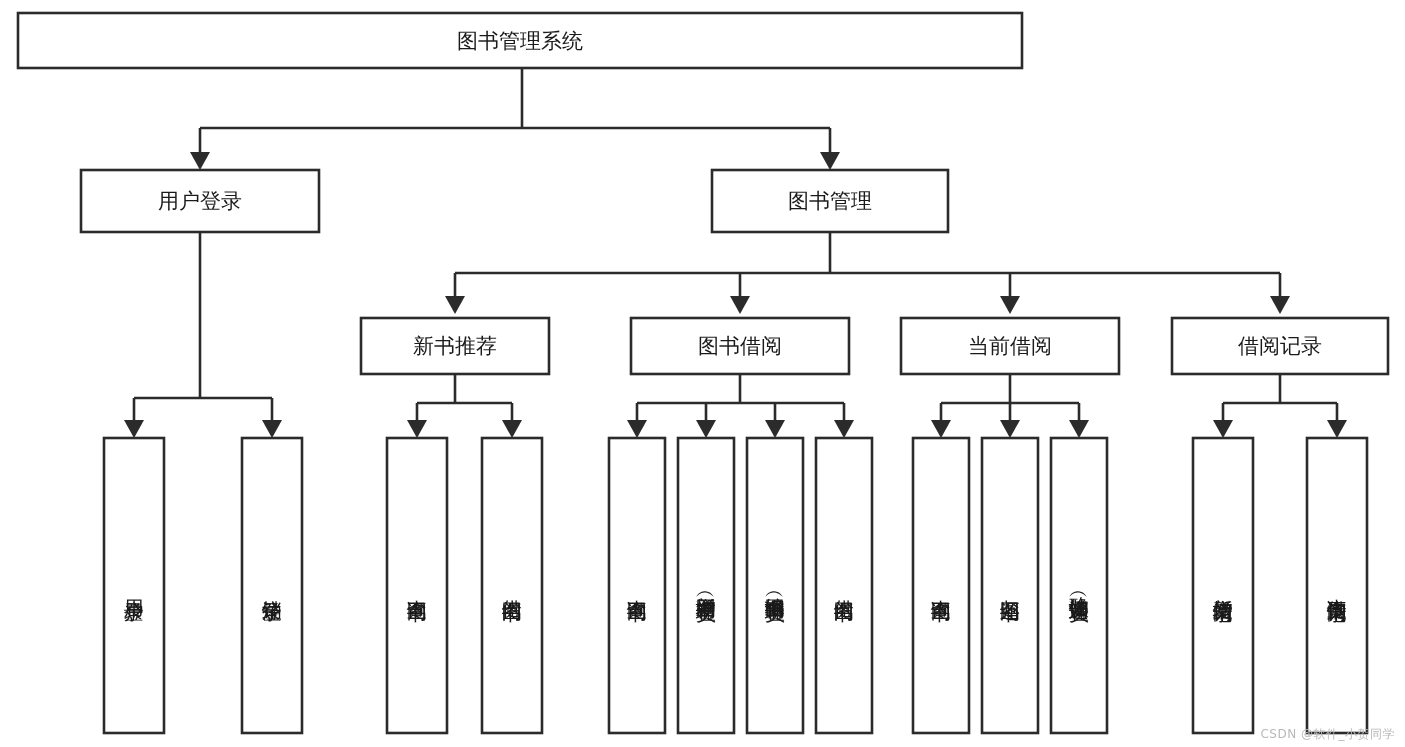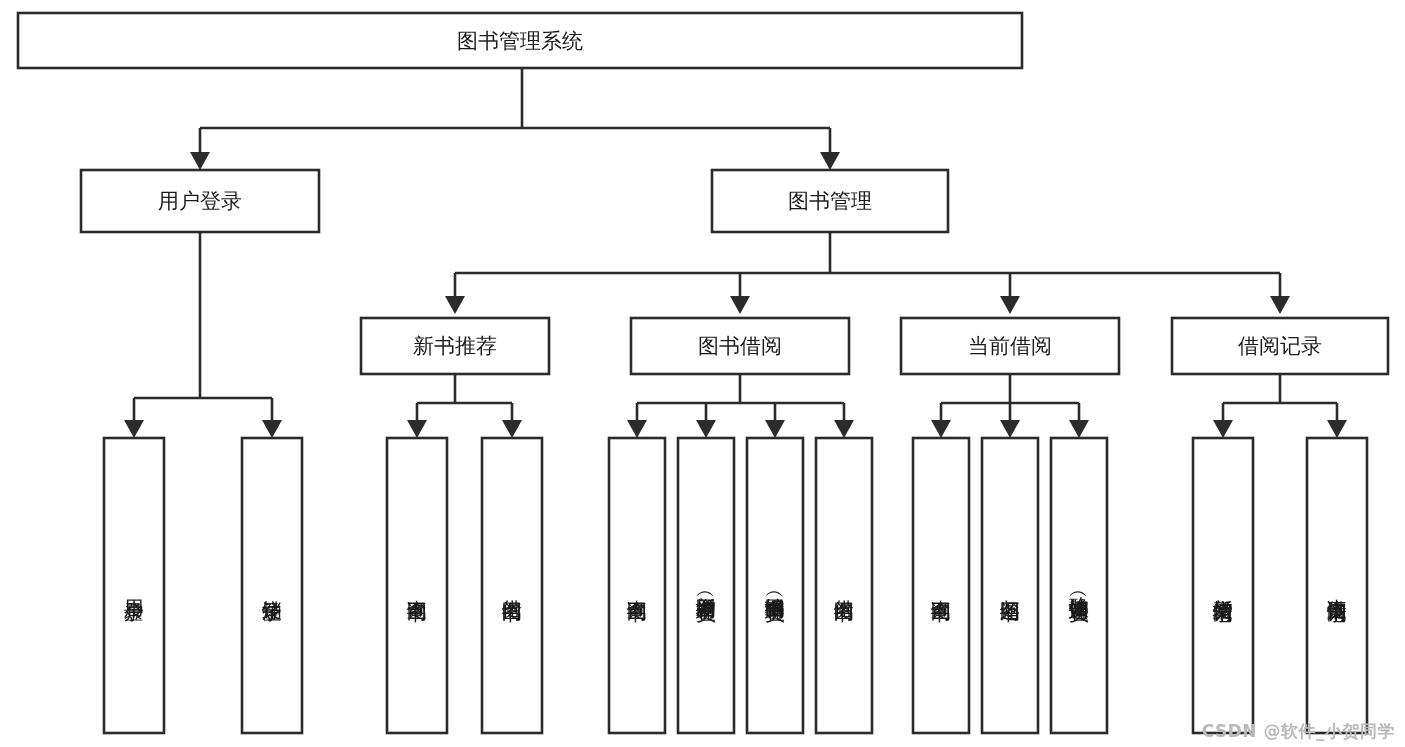--- a/index.html
+++ b/index.html
@@ -61,25 +61,24 @@
     justify-content: center;
     letter-spacing: 1px;
     white-space: nowrap;
     pointer-events: none;
   }
   .watermark {
     position: absolute;
     right: 10px;
     bottom: 4px;
     font-family: "DejaVu Sans", "Liberation Sans", sans-serif;
-    font-size: 17px;
+    font-size: 12px;
     color: #b9b9b9;
     letter-spacing: 0.5px;
     white-space: nowrap;
-    font-weight: bold;
   }
 </style>
 </head>
 <body>
 
 <div id="diagram-root">
 
   <svg class="flow" viewBox="0 0 1405 747">
     <defs>
       <marker id="arrow" viewBox="0 0 12 14" refX="6" refY="13" markerWidth="12" markerHeight="14" orient="auto-start-reverse" markerUnits="userSpaceOnUse">

